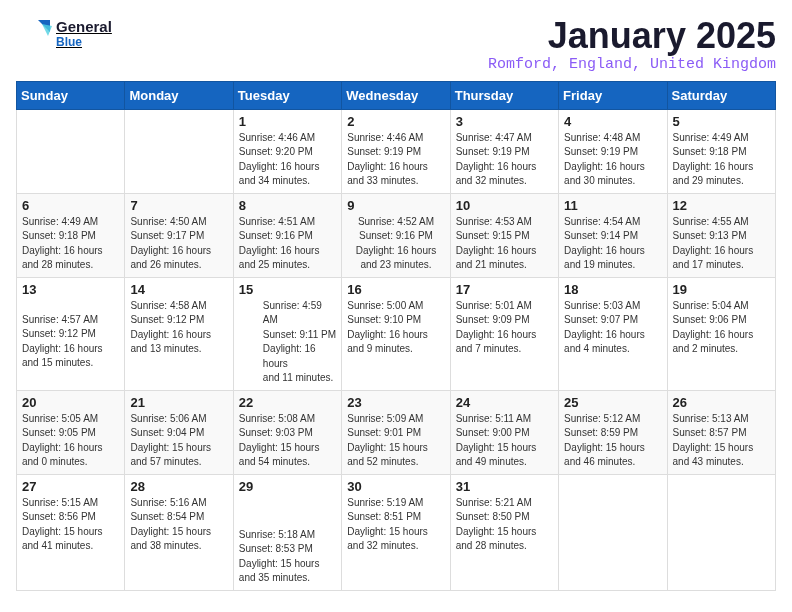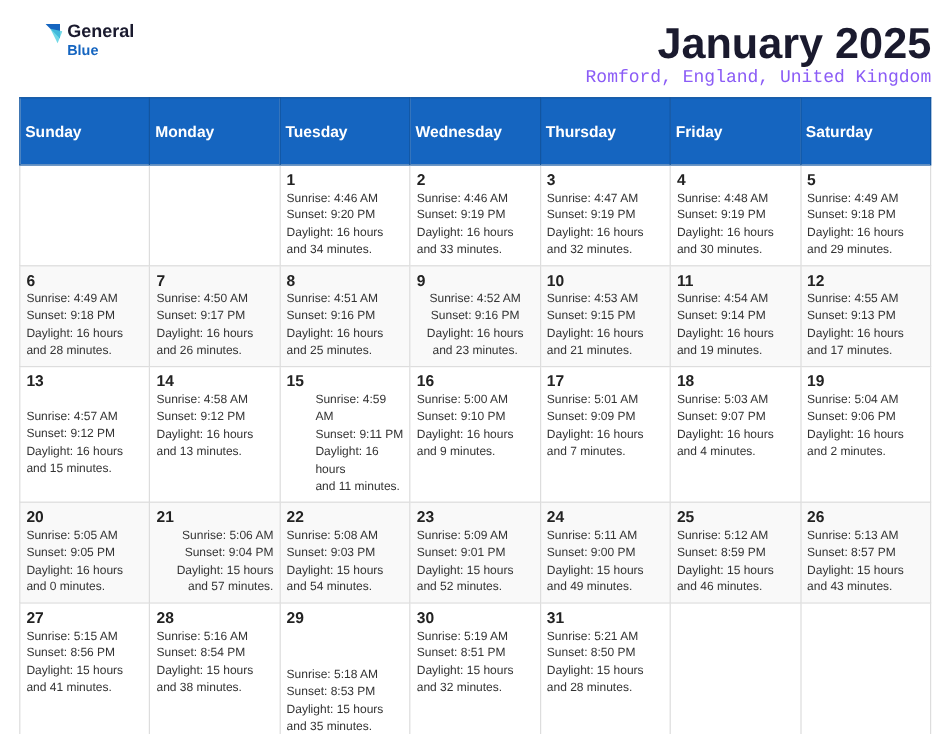--- a/index.html
+++ b/index.html
@@ -13,20 +13,21 @@
     .header-area {
       display: flex;
       justify-content: space-between;
       align-items: flex-start;
       margin-bottom: 8px;
     }
     .logo {
       display: flex;
       align-items: center;
       gap: 0;
+      text-decoration: underline;
     }
     .title-area {
       text-align: right;
     }
     .month-title {
       font-size: 36px;
       font-weight: bold;
       color: #1a1a2e;
       line-height: 1.1;
     }
@@ -38,21 +39,21 @@
     .calendar {
       width: 100%;
       border-collapse: collapse;
       border: 1px solid #ccc;
     }
     .calendar th {
       background: #1565c0;
       color: #fff;
       font-size: 13px;
       font-weight: bold;
-      padding: 20px 4px;
+      padding: 6px 4px;
       text-align: left;
       border: 1px solid #1255a0;
     }
     .calendar td {
       vertical-align: top;
       padding: 4px 5px;
       border: 1px solid #ddd;
       width: calc(100% / 7);
       min-height: 80px;
       font-size: 10.5px;
@@ -257,21 +258,21 @@
       <tr>
         <td>
           <span class="day-num">20</span>
           <div class="day-info" style="white-space: pre-line;">Sunrise: 5:05 AM
 Sunset: 9:05 PM
 Daylight: 16 hours
 and 0 minutes.</div>
         </td>
         <td>
           <span class="day-num">21</span>
-          <div class="day-info" style="white-space: pre-line; text-align: right;">Sunrise: 5:06 AM
+          <div class="day-info" style="white-space: pre-line;">Sunrise: 5:06 AM
 Sunset: 9:04 PM
 Daylight: 15 hours
 and 57 minutes.</div>
         </td>
         <td>
           <span class="day-num">22</span>
           <div class="day-info" style="white-space: pre-line;">Sunrise: 5:08 AM
 Sunset: 9:03 PM
 Daylight: 15 hours
 and 54 minutes.</div>

